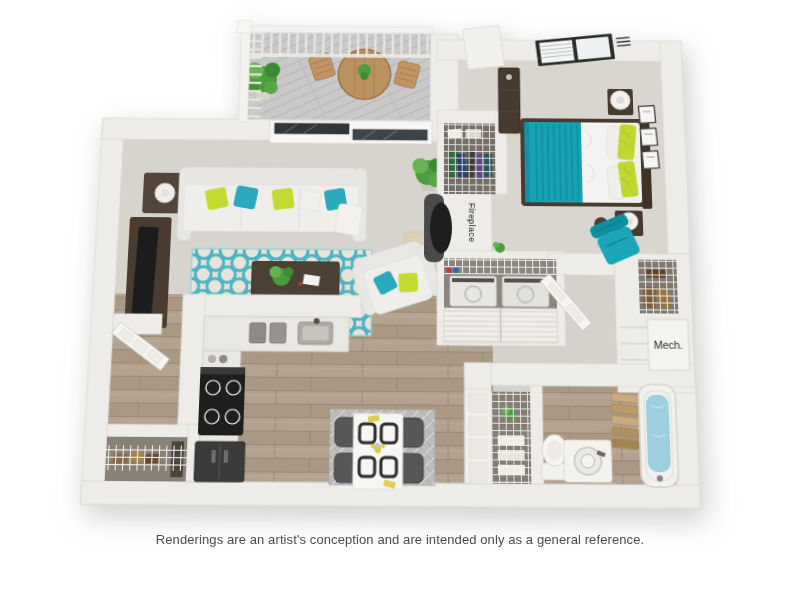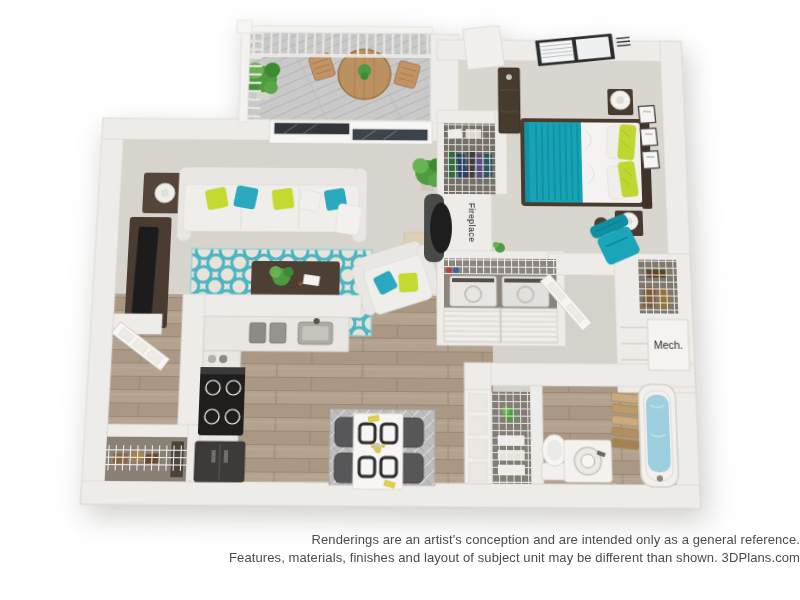--- a/index.html
+++ b/index.html
@@ -2,21 +2,21 @@
 <html><head>
 <meta charset="utf-8">
 <style>
   html,body{margin:0;padding:0;background:#ffffff;}
   body{width:800px;height:600px;position:relative;overflow:hidden;
        font-family:"Liberation Sans",sans-serif;}
   .plan-wrap{position:absolute;left:0;top:0;width:800px;height:530px;
        transform:perspective(1050px) rotateX(10deg) rotate(0.4deg);
        transform-origin:400px 255px;}
   .plan-wrap svg{filter:drop-shadow(5px 10px 14px rgba(95,90,82,.30));}
-  .disclaimer{position:absolute;left:0;right:0;top:531px;text-align:right;
+  .disclaimer{position:absolute;left:0;right:0;top:531px;text-align:center;
        font-size:13px;line-height:1.4;color:#4c4c4c;letter-spacing:.1px;}
   text{font-family:"Liberation Sans",sans-serif;}
 </style>
 </head>
 <body>
 
 <div class="plan-wrap">
 <svg width="800" height="530" viewBox="0 0 800 530">
   <defs>
     <pattern id="woodH" width="84" height="26" patternUnits="userSpaceOnUse">
@@ -414,14 +414,13 @@
       <rect x="641" y="392" width="22" height="74" rx="9" fill="#9ecfdf"></rect>
       <path d="M645 402c4 3 10 3 14 0M645 430c4 3 10 3 14 0" stroke="#c2e2ec" stroke-width="1.5" fill="none"></path>
       <circle cx="652" cy="472" r="3" fill="#8a8780"></circle>
     </g>
   </g>
 </svg>
 </div>
 
 <div class="disclaimer">
   <div>Renderings are an artist's conception and are intended only as a general reference.</div>
-  <div>Features, materials, finishes and layout of subject unit may be different than shown. 3DPlans.com</div>
 </div>
 
 </body></html>

